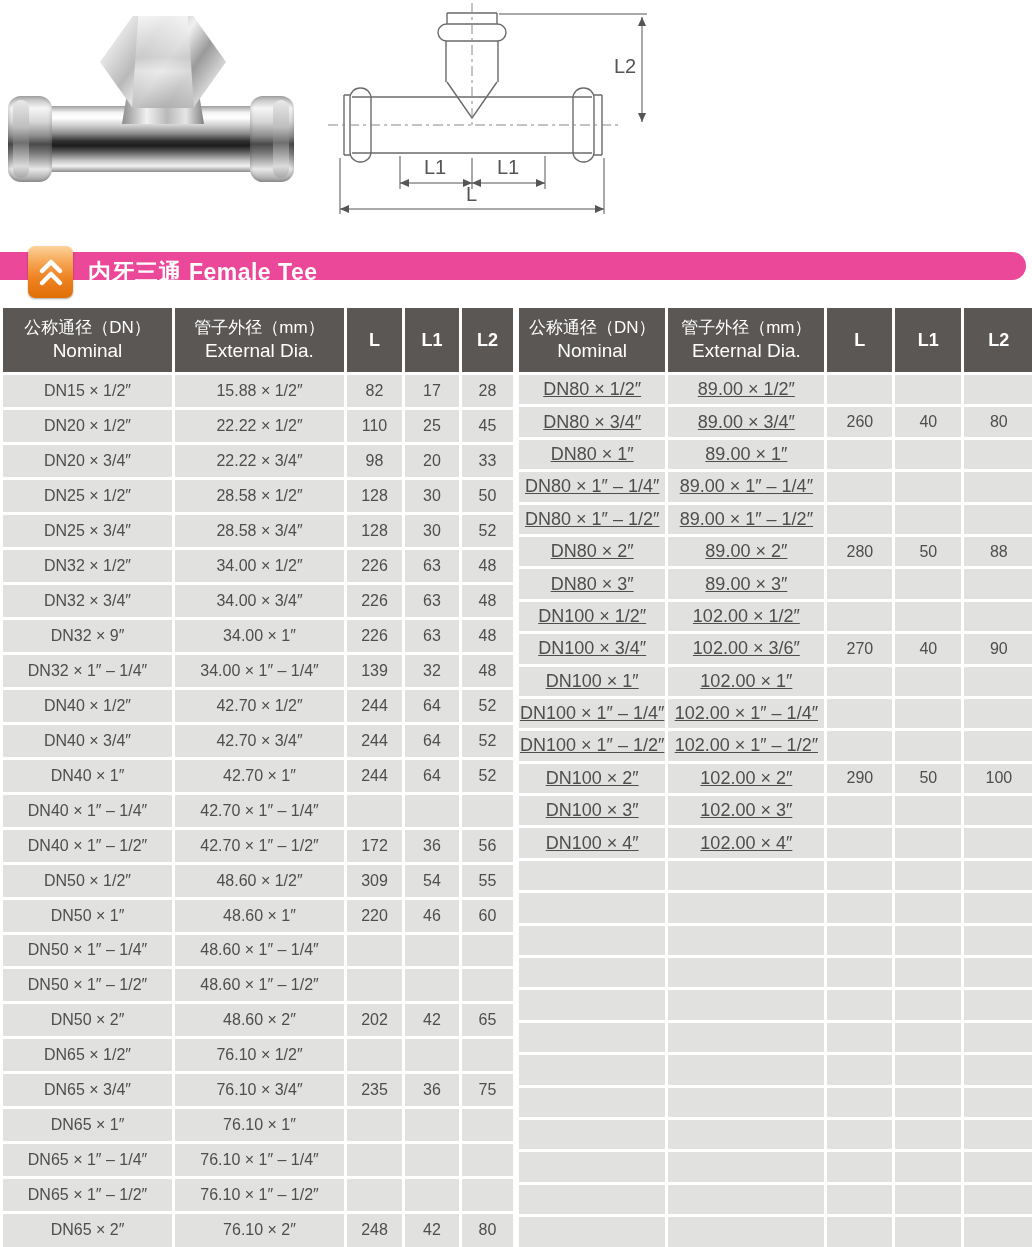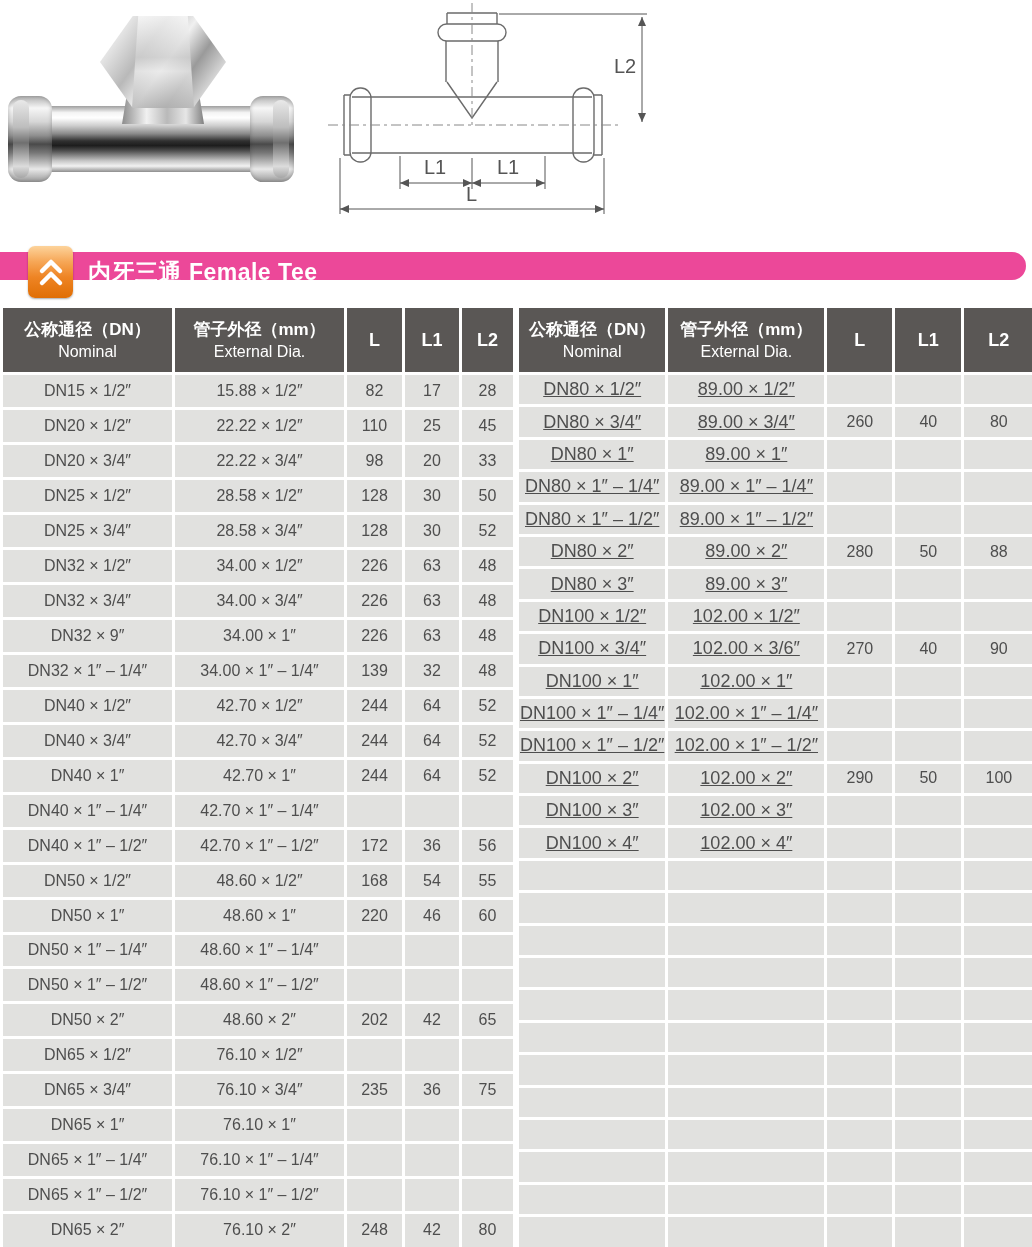--- a/index.html
+++ b/index.html
@@ -39,22 +39,22 @@
     background:linear-gradient(180deg,#fdd39b 0%,#f6a757 30%,#ee8424 60%,#e06e04 100%);
     box-shadow:0 1px 2px rgba(0,0,0,.35);display:flex;align-items:center;justify-content:center;}
   .title-text{position:absolute;left:88px;top:0;height:40px;display:flex;align-items:center;
     color:#fff;font-size:23px;font-weight:bold;letter-spacing:.5px;}
 
   
   .tables{position:absolute;left:0;top:305px;display:flex;}
   table.spec{border-collapse:separate;border-spacing:3px;}
   table.spec th{background:#5a5755;color:#fff;height:64px;font-weight:normal;
     text-align:center;vertical-align:middle;padding:0 2px;}
-  table.spec th .h-cn{font-size:17px;line-height:1.35;font-weight:bold;}
-  table.spec th .h-en{font-size:16px;line-height:1.2;}
+  table.spec th .h-cn{font-size:17px;line-height:1.35;}
+  table.spec th .h-en{font-size:19px;line-height:1.2;}
   table.spec th.dim{font-size:18px;font-weight:bold;}
   table.spec td{background:#e1e1df;height:29.4px;text-align:center;vertical-align:middle;
     color:#4e4e4e;font-size:16px;white-space:nowrap;padding:0 1px;}
   table.t1 td:nth-child(-n+2){font-size:18px;text-decoration:underline;}
 </style>
 </head>
 <body>
 
 <div class="page">
 
@@ -242,21 +242,21 @@
           <tr>
             <td>DN40 × 1″ – 1/2″</td>
             <td>42.70 × 1″ – 1/2″</td>
             <td>172</td>
             <td>36</td>
             <td>56</td>
           </tr>
           <tr>
             <td>DN50 × 1/2″</td>
             <td>48.60 × 1/2″</td>
-            <td>168</td>
+            <td>309</td>
             <td>54</td>
             <td>55</td>
           </tr>
           <tr>
             <td>DN50 × 1″</td>
             <td>48.60 × 1″</td>
             <td>220</td>
             <td>46</td>
             <td>60</td>
           </tr>

